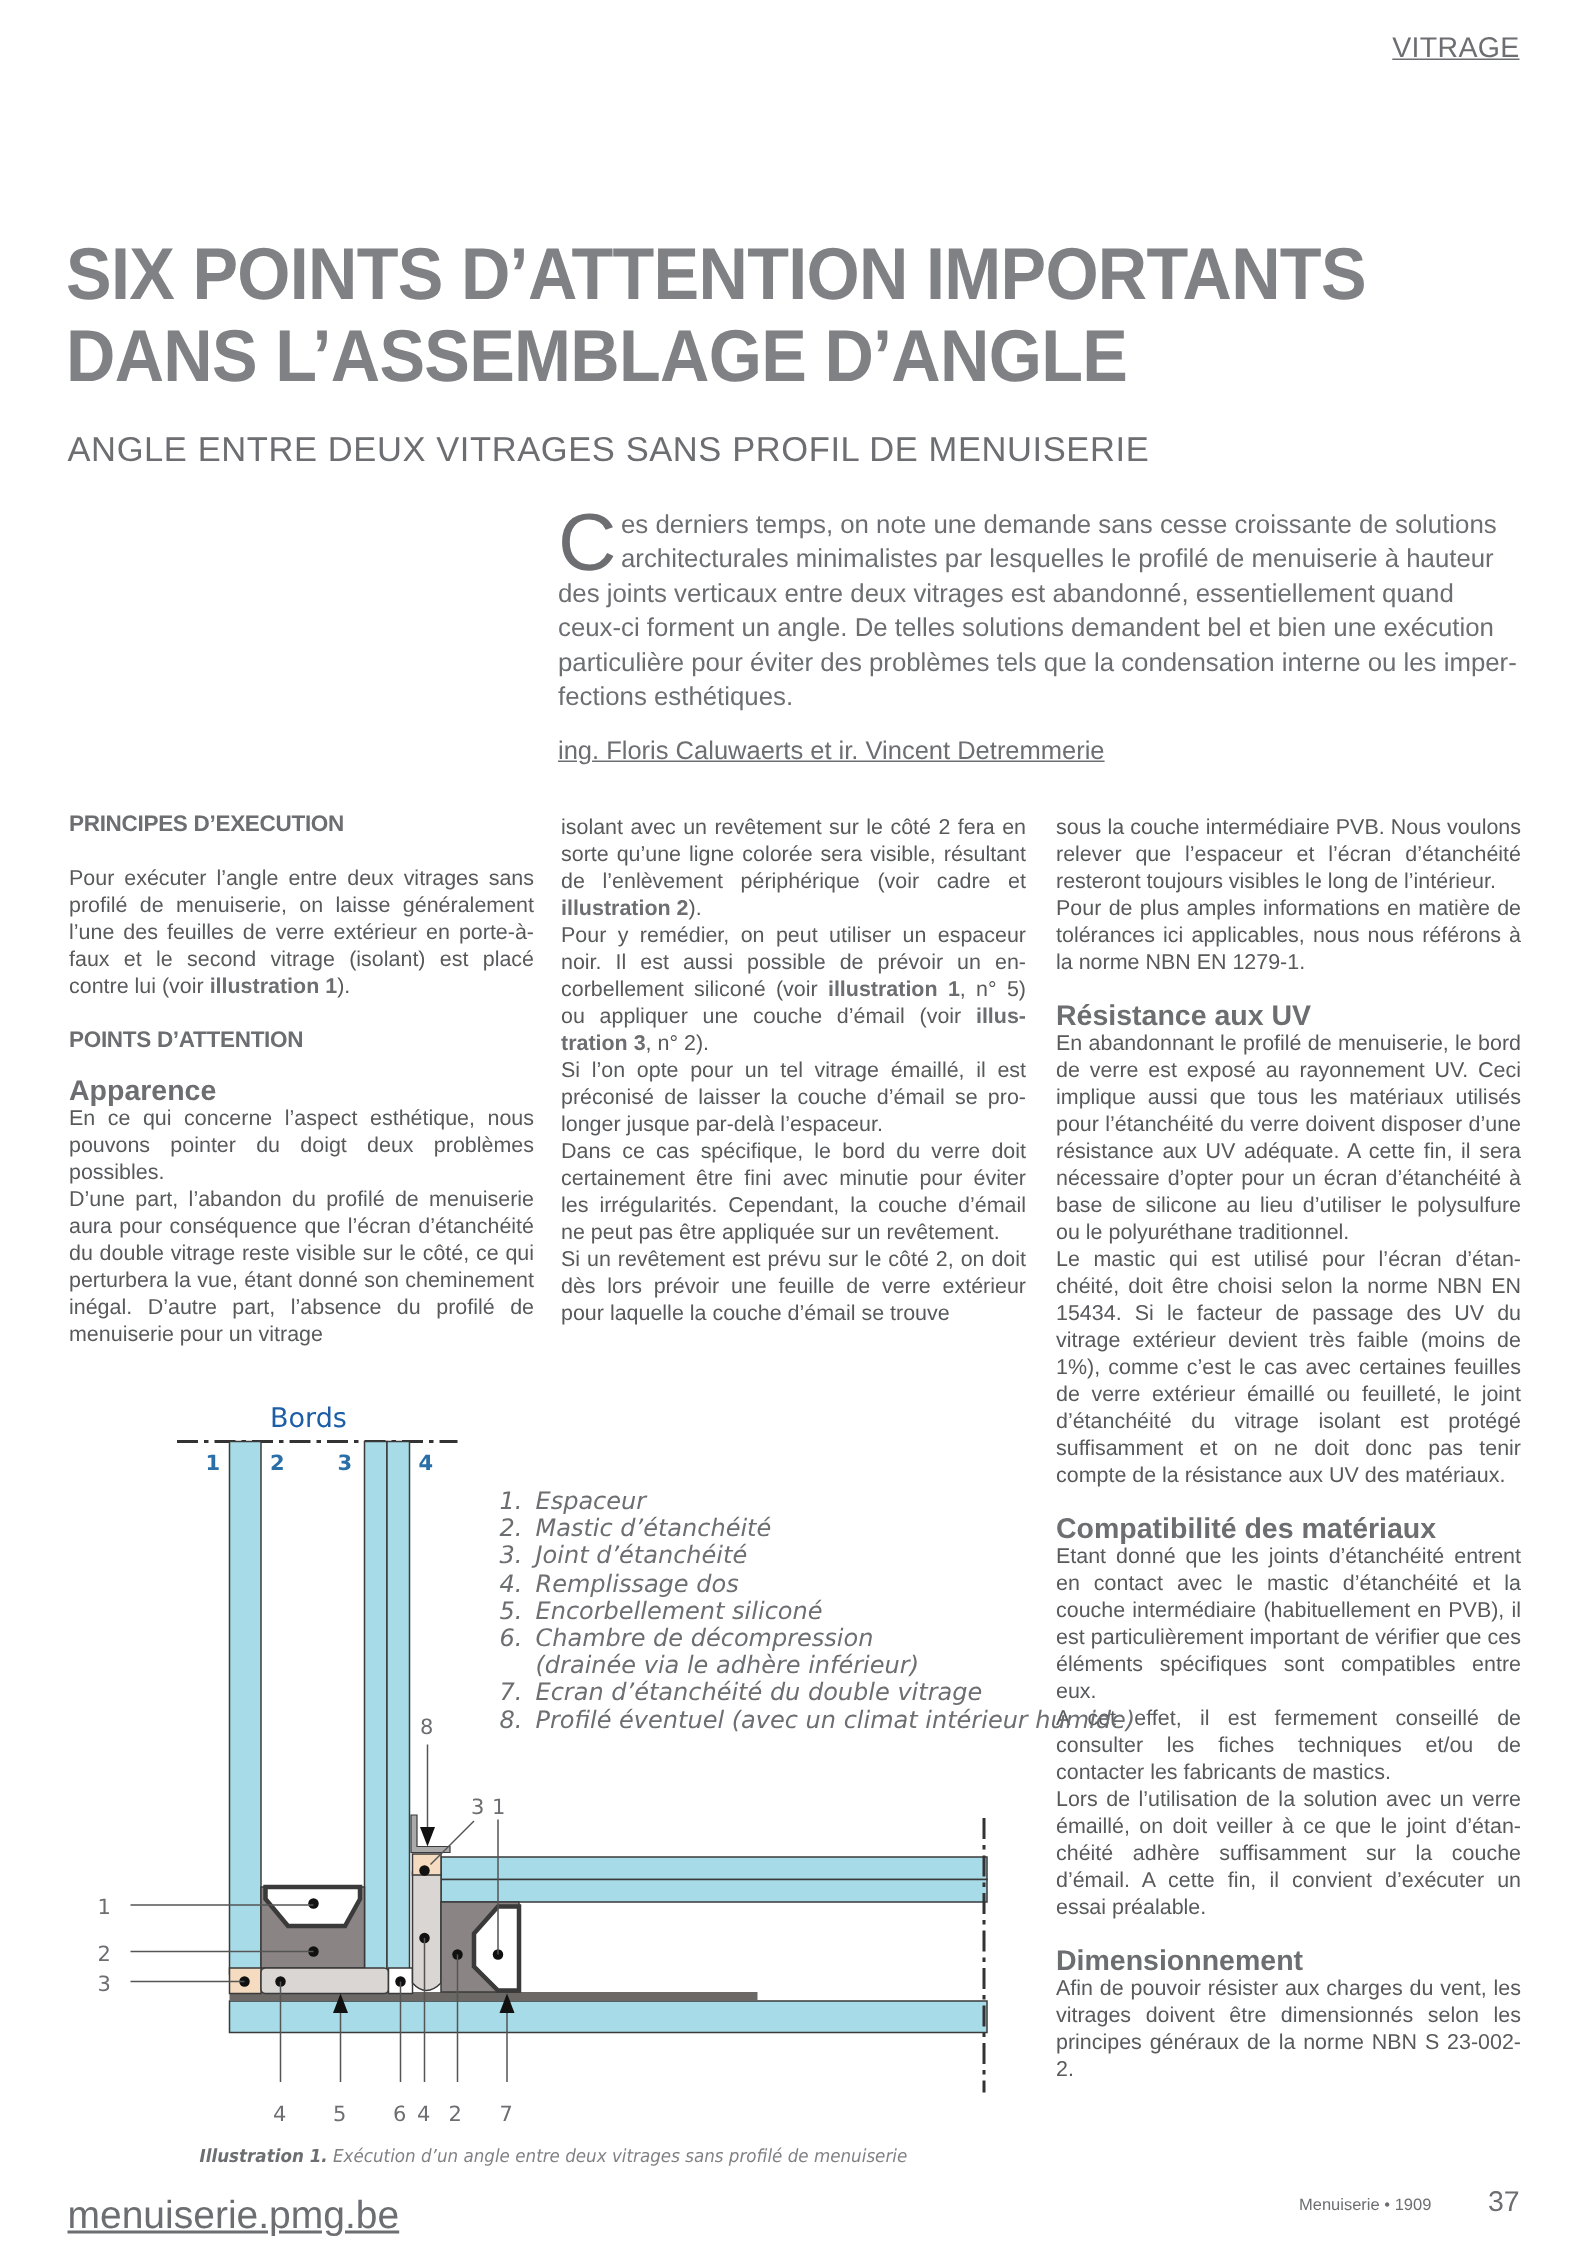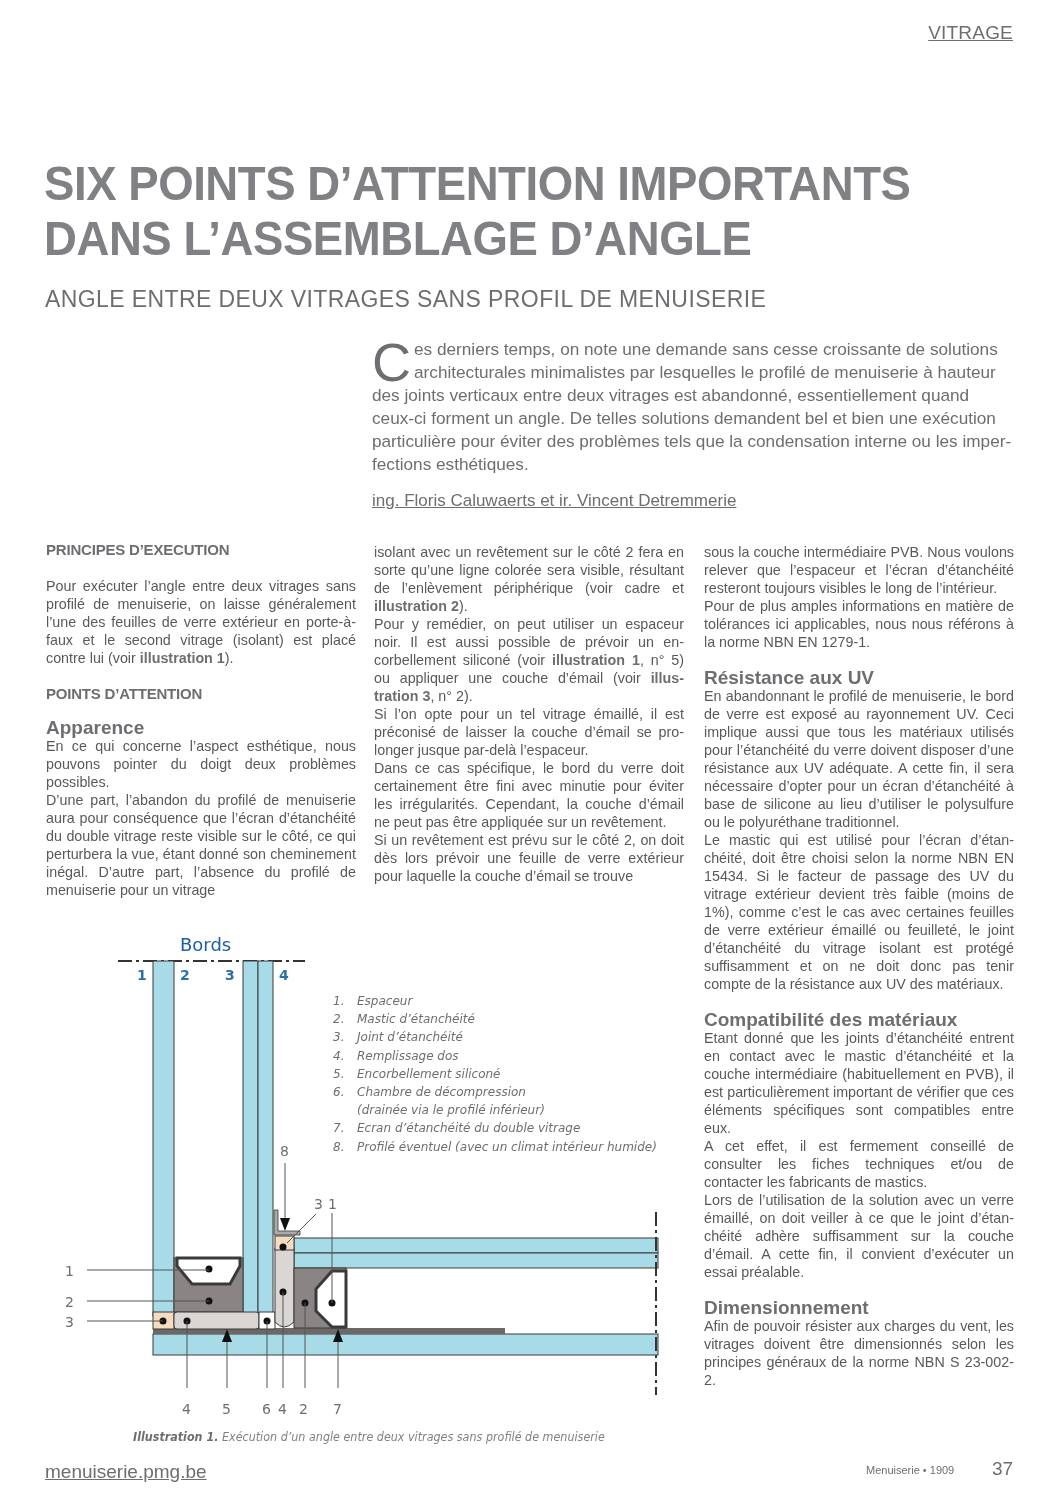--- a/index.html
+++ b/index.html
@@ -50,34 +50,34 @@
     font-weight: bold; color: #6d6e71; font-size: 15px; margin-bottom: 18px; letter-spacing: -0.2px;
   }
   .h-sub { font-weight: bold; color: #6d6e71; font-size: 19px; }
   .gap { height: 18px; }
   b.ref { color: #6d6e71; }
 
   
   .figure { position: absolute; left: 40px; top: 925px; width: 640px; height: 500px; }
   .legend {
     position: absolute; left: 333px; top: 992px;
-    font-family: "DejaVu Sans", sans-serif; font-style: italic; font-size: 12px; line-height: 18.2px; color: #6d6e71;
+    font-family: "DejaVu Sans", sans-serif; font-style: italic; font-size: 16px; line-height: 18.2px; color: #6d6e71;
   }
   .legend .num { display: inline-block; width: 24px; }
   .legend .cont { padding-left: 24px; }
   .caption {
     position: absolute; left: 133px; top: 1430px;
     font-family: "DejaVu Sans", sans-serif; font-size: 12px; font-style: italic; color: #808184;
     transform: scaleX(0.93); transform-origin: left top; white-space: nowrap;
   }
   .caption b { font-weight: bold; color: #6d6e71; }
 
   .footer-url {
     position: absolute; left: 45px; top: 1461px;
-    font-family: "Liberation Sans", sans-serif; font-size: 19px; color: #6d6e71; text-decoration: underline;
+    font-family: "Liberation Sans", sans-serif; font-size: 26px; color: #6d6e71; text-decoration: underline;
   }
   .footer-mag {
     position: absolute; left: 866px; top: 1464px;
     font-family: "Liberation Sans", sans-serif; font-size: 11px; color: #6d6e71;
   }
   .footer-page {
     position: absolute; left: 992px; top: 1458px;
     font-family: "Liberation Sans", sans-serif; font-size: 19px; color: #6d6e71;
   }
 </style>
@@ -229,21 +229,21 @@
   </g>
 </svg>
 
 <div class="legend">
   <div><span class="num">1.</span><span>Espaceur</span></div>
   <div><span class="num">2.</span><span>Mastic d’étanchéité</span></div>
   <div><span class="num">3.</span><span>Joint d’étanchéité</span></div>
   <div><span class="num">4.</span><span>Remplissage dos</span></div>
   <div><span class="num">5.</span><span>Encorbellement siliconé</span></div>
   <div><span class="num">6.</span><span>Chambre de décompression</span></div>
-  <div class="cont">(drainée via le profilé inférieur)</div>
+  <div class="cont">(drainée via le adhère inférieur)</div>
   <div><span class="num">7.</span><span>Ecran d’étanchéité du double vitrage</span></div>
   <div><span class="num">8.</span><span>Profilé éventuel (avec un climat intérieur humide)</span></div>
 </div>
 
 <div class="caption">
   <b>Illustration 1.</b>
   <span>Exécution d’un angle entre deux vitrages sans profilé de menuiserie</span>
 </div>
 
 <div class="footer-url">menuiserie.pmg.be</div>

